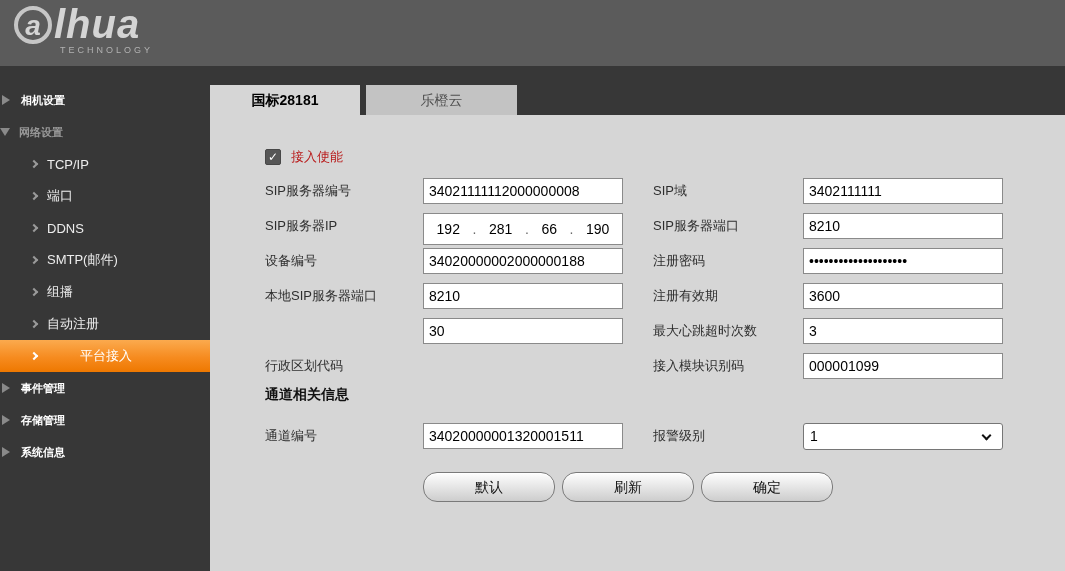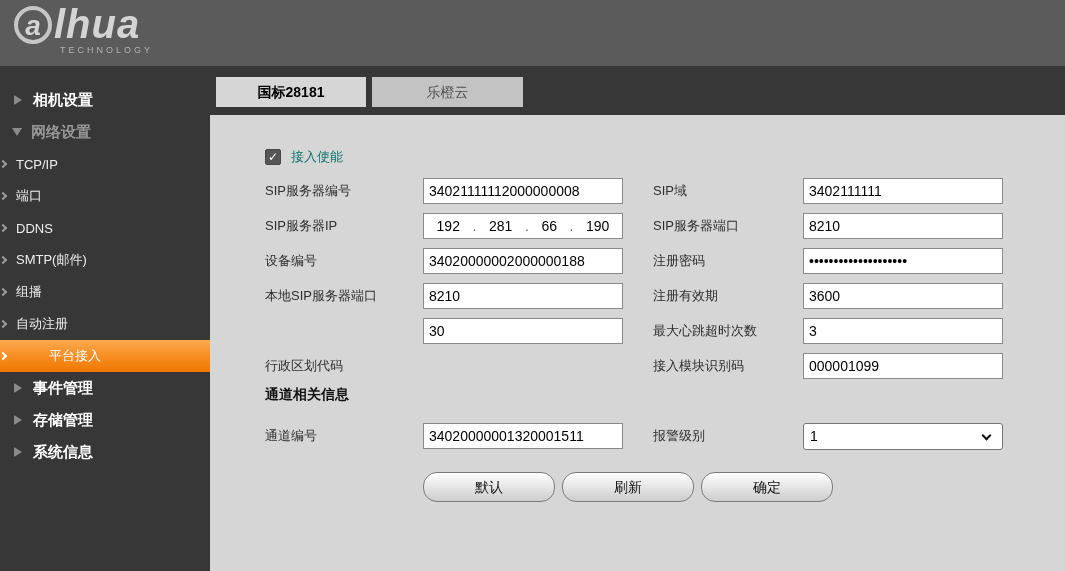--- a/index.html
+++ b/index.html
@@ -12,52 +12,52 @@
   .logo { position:absolute; left:14px; top:2px; color:#cfcfcf; }
   .logo-line { display:flex; align-items:center; }
   .logo-a { display:inline-block; width:38px; height:38px; border:4px solid #c6c6c6; border-radius:50%;
             text-align:center; line-height:32px; font-size:28px; font-weight:bold; font-style:italic; color:#d4d4d4; }
   .logo-rest { font-size:40px; font-weight:bold; font-style:italic; letter-spacing:1px; color:#d4d4d4; margin-left:2px; }
   .logo-sub { font-size:9px; letter-spacing:3px; color:#b2b2b2; margin:-2px 0 0 46px; }
 
   
   .sidebar { position:absolute; left:0; top:66px; width:210px; height:505px; background:#373737; padding-top:18px; z-index:2; }
   .nav-row { height:32px; display:flex; align-items:center; cursor:pointer; }
-  .nav-top { padding-left:14px; color:#ffffff; font-size:15px; font-weight:bold; }
+  .nav-top { padding-left:2px; color:#ffffff; font-size:11px; font-weight:bold; }
   .nav-top.expanded { color:#979797; font-weight:bold; }
-  .nav-sub { color:#ededed; font-size:13px; }
+  .nav-sub { padding-left:31px; color:#ededed; font-size:13px; }
   .nav-sub.selected { background:linear-gradient(180deg,#fbaa4e 0%,#f68b1f 55%,#ee7800 100%); color:#ffffff;gap:33px; }
   .tri-right { width:0; height:0; border-left:8px solid #8a8a8a; border-top:5px solid transparent; border-bottom:5px solid transparent; margin-right:11px; }
   .tri-down { width:0; height:0; border-top:8px solid #8a8a8a; border-left:5px solid transparent; border-right:5px solid transparent; margin-right:9px; margin-left:-2px; }
   .chev { width:6px; height:6px; border-top:2px solid #9a9a9a; border-right:2px solid #9a9a9a; transform:rotate(45deg); margin-right:10px; flex:none; }
   .nav-sub.selected .chev { border-color:#ffffff; }
 
   
   .tabstrip { position:absolute; left:210px; top:66px; width:855px; height:49px; background:#373737; z-index:2; }
-  .tab { position:absolute; bottom:8px; height:30px; line-height:30px; text-align:center; font-size:14px; cursor:pointer;margin-left:6px; }
+  .tab { position:absolute; bottom:0; height:30px; line-height:30px; text-align:center; font-size:14px; cursor:pointer; }
   .tab-active { left:0; width:150px; background:#d6d6d6; color:#000; font-weight:bold; }
   .tab-idle { left:156px; width:151px; background:#c3c3c3; color:#4f4f4f; }
 
   
   .content { position:absolute; left:210px; top:115px; width:855px; height:456px; background:#d6d6d6; }
   .row { position:absolute; left:0; width:855px; height:26px; }
   .flabel { position:absolute; left:55px; top:0; width:155px; line-height:26px; font-size:13px; color:#2e2e2e; white-space:nowrap; }
   .flabel-r { position:absolute; left:443px; top:0; width:148px; line-height:26px; font-size:13px; color:#2e2e2e; white-space:nowrap; }
   .tinput { position:absolute; top:0; width:200px; height:26px; border:1px solid #8a8a8a; background:#fff; padding:0 5px;
             font-size:14px; font-family:"Liberation Sans","DejaVu Sans",sans-serif; color:#000; }
   .pos-l { left:213px; } .pos-r { left:593px; }
 
-  .ipbox { position:absolute; left:213px; top:0; width:200px; height:26px; border:1px solid #8a8a8a; background:#fff;
+  .ipbox { position:absolute; left:213px; top:0; width:200px; height:32px; border:1px solid #8a8a8a; background:#fff;
            display:flex; align-items:center; justify-content:space-evenly; font-size:14px; color:#000; }
   .ipbox .dot { color:#6a6a6a; }
 
   .enable-row { position:absolute; left:55px; top:33px; height:18px; display:flex; align-items:center; }
   .checkbox { width:16px; height:16px; background:#565656; border:1px solid #474747; border-radius:2px; color:#fff;
               font-size:12px; line-height:15px; text-align:center; cursor:pointer; }
-  .enable-label { margin-left:10px; font-size:13px; color:#0f766e; }
+  .enable-label { margin-left:10px; font-size:13px; color:#b91c1c; }
 
   .section-title { position:absolute; left:55px; top:271px; font-size:14px; font-weight:bold; color:#111; }
 
   .selectbox { position:absolute; left:593px; top:0; width:200px; height:27px; border:1px solid #767676; border-radius:3px;
                background:#fff; font-size:14px; color:#000; line-height:25px; padding:0 6px; cursor:pointer; }
   .selectbox .sel-chev { position:absolute; right:12px; top:8px; width:7px; height:7px;
                border-right:2px solid #111; border-bottom:2px solid #111; transform:rotate(45deg); }
 
   .btnrow { position:absolute; left:0; top:357px; width:855px; height:30px; }
   .btn { position:absolute; top:0; width:132px; height:30px; border:1px solid #7a7a7a; border-radius:14px;

